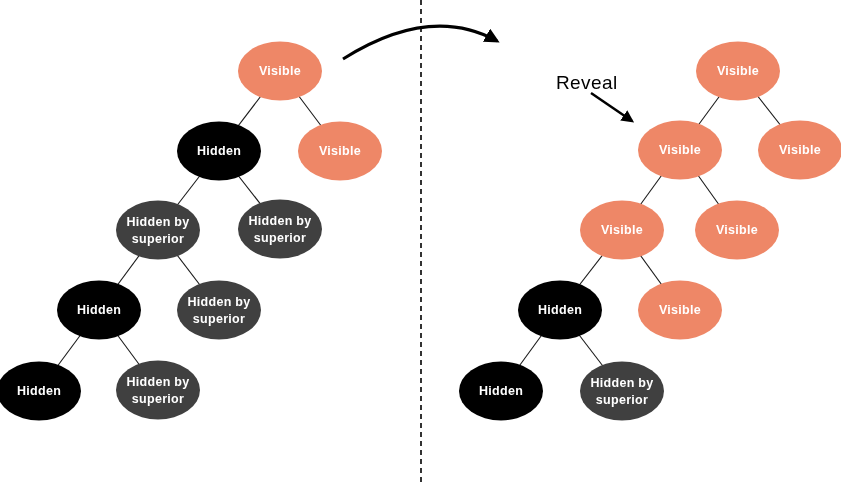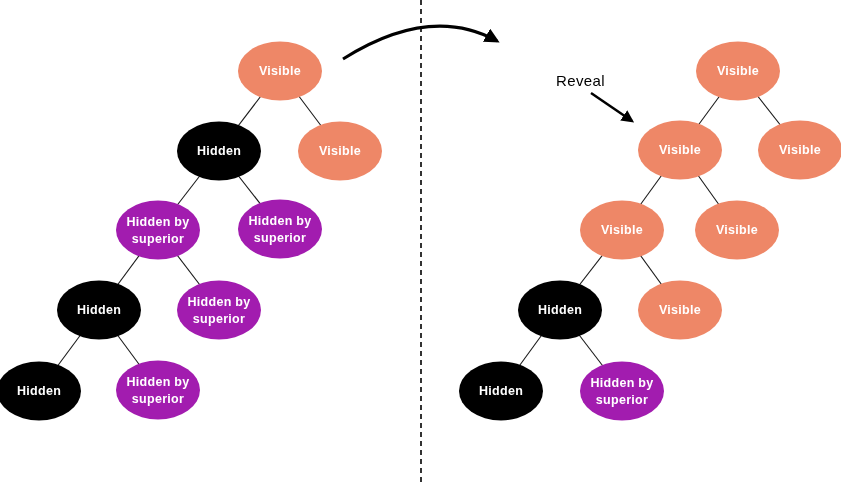--- a/index.html
+++ b/index.html
@@ -21,25 +21,25 @@
     text-align:center;
     color:#ffffff;
     font-size:12.5px;
     font-weight:600;
     letter-spacing:0.3px;
     line-height:1.3;
   }
   .node span{display:block;width:70px;}
   .state-visible{background:#EE8767;}
   .state-hidden{background:#000000;}
-  .state-hidden_by_superior{background:#a21caf;}
+  .state-hidden_by_superior{background:#404040;}
   .reveal-label{
     position:absolute;
     left:556px;top:72px;
-    font-size:15px;
+    font-size:19px;
     font-weight:500;
     letter-spacing:0.4px;
     color:#000000;
   }
 </style>
 </head>
 <body>
 
 <div class="canvas">
 

